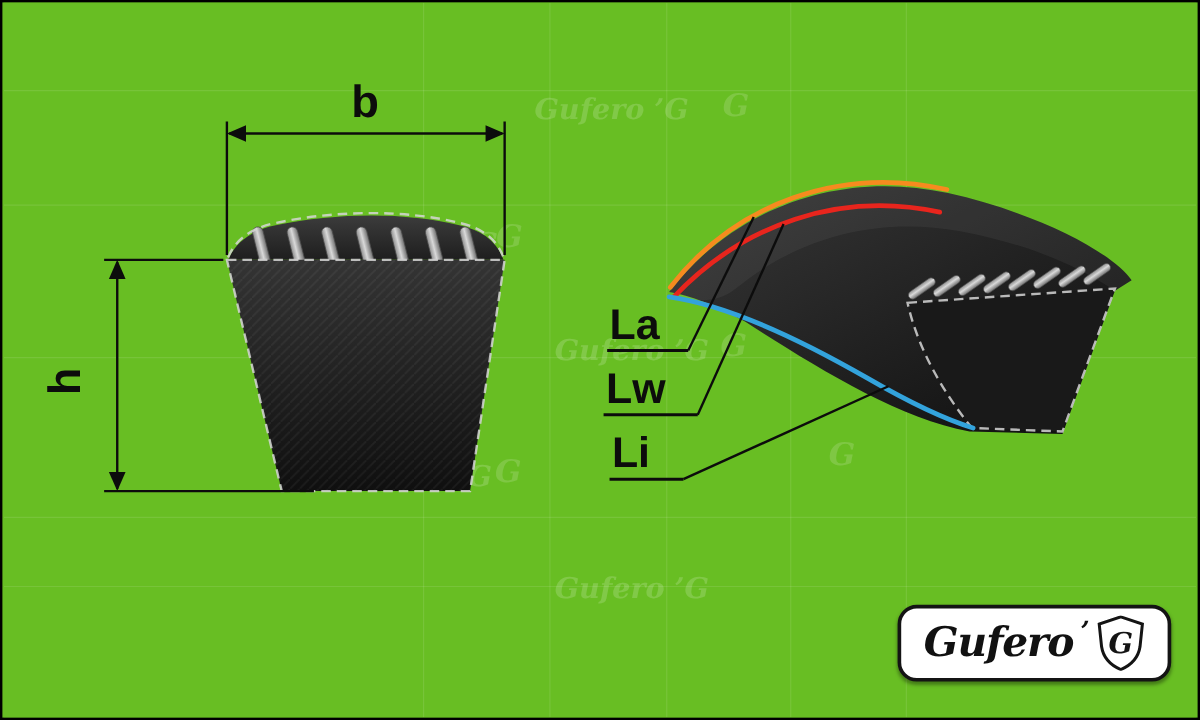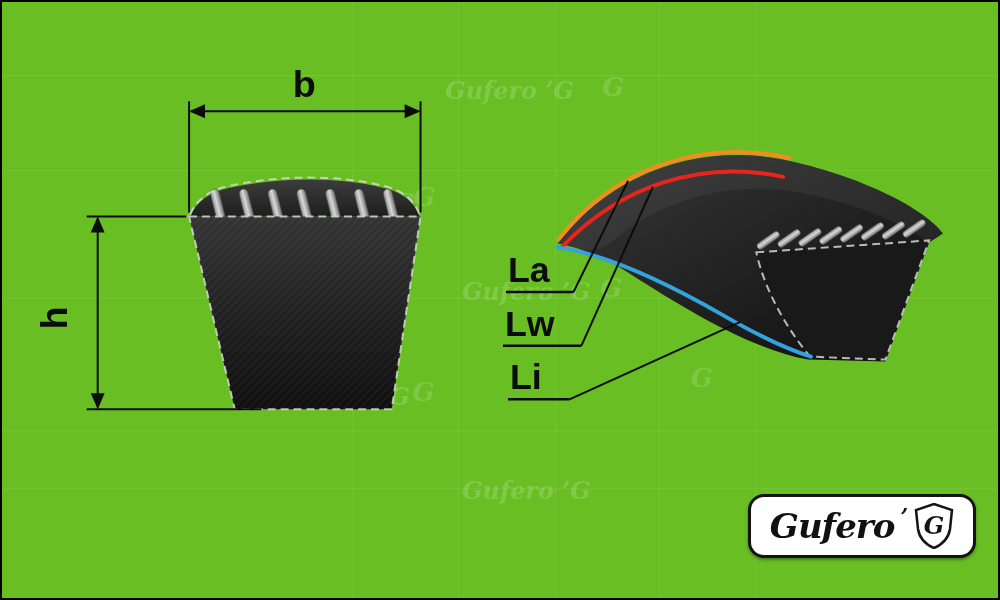--- a/index.html
+++ b/index.html
@@ -47,21 +47,21 @@
   .dashed-outline {
     fill:none; stroke:#d6d6d6; stroke-width:2;
     stroke-dasharray:8 5; stroke-opacity:0.85;
   }
   .dim-stroke { stroke:#0c0c0c; stroke-width:2; fill:none; }
   .leader { stroke:#0c0c0c; stroke-width:2; fill:none; }
   .underline { stroke:#0c0c0c; stroke-width:2.5; }
 
   .logo-badge {
     position:absolute;
-    right:22px; bottom:40px;
+    right:22px; bottom:30px;
     width:222px; height:58px;
     background:#ffffff;
     border:3px solid #141414;
     border-radius:16px;
     display:flex; align-items:center; justify-content:center;
     gap:6px;
     box-shadow:0 2px 3px rgba(0,0,0,0.35);
     z-index:5;
   }
   .logo-brand {

